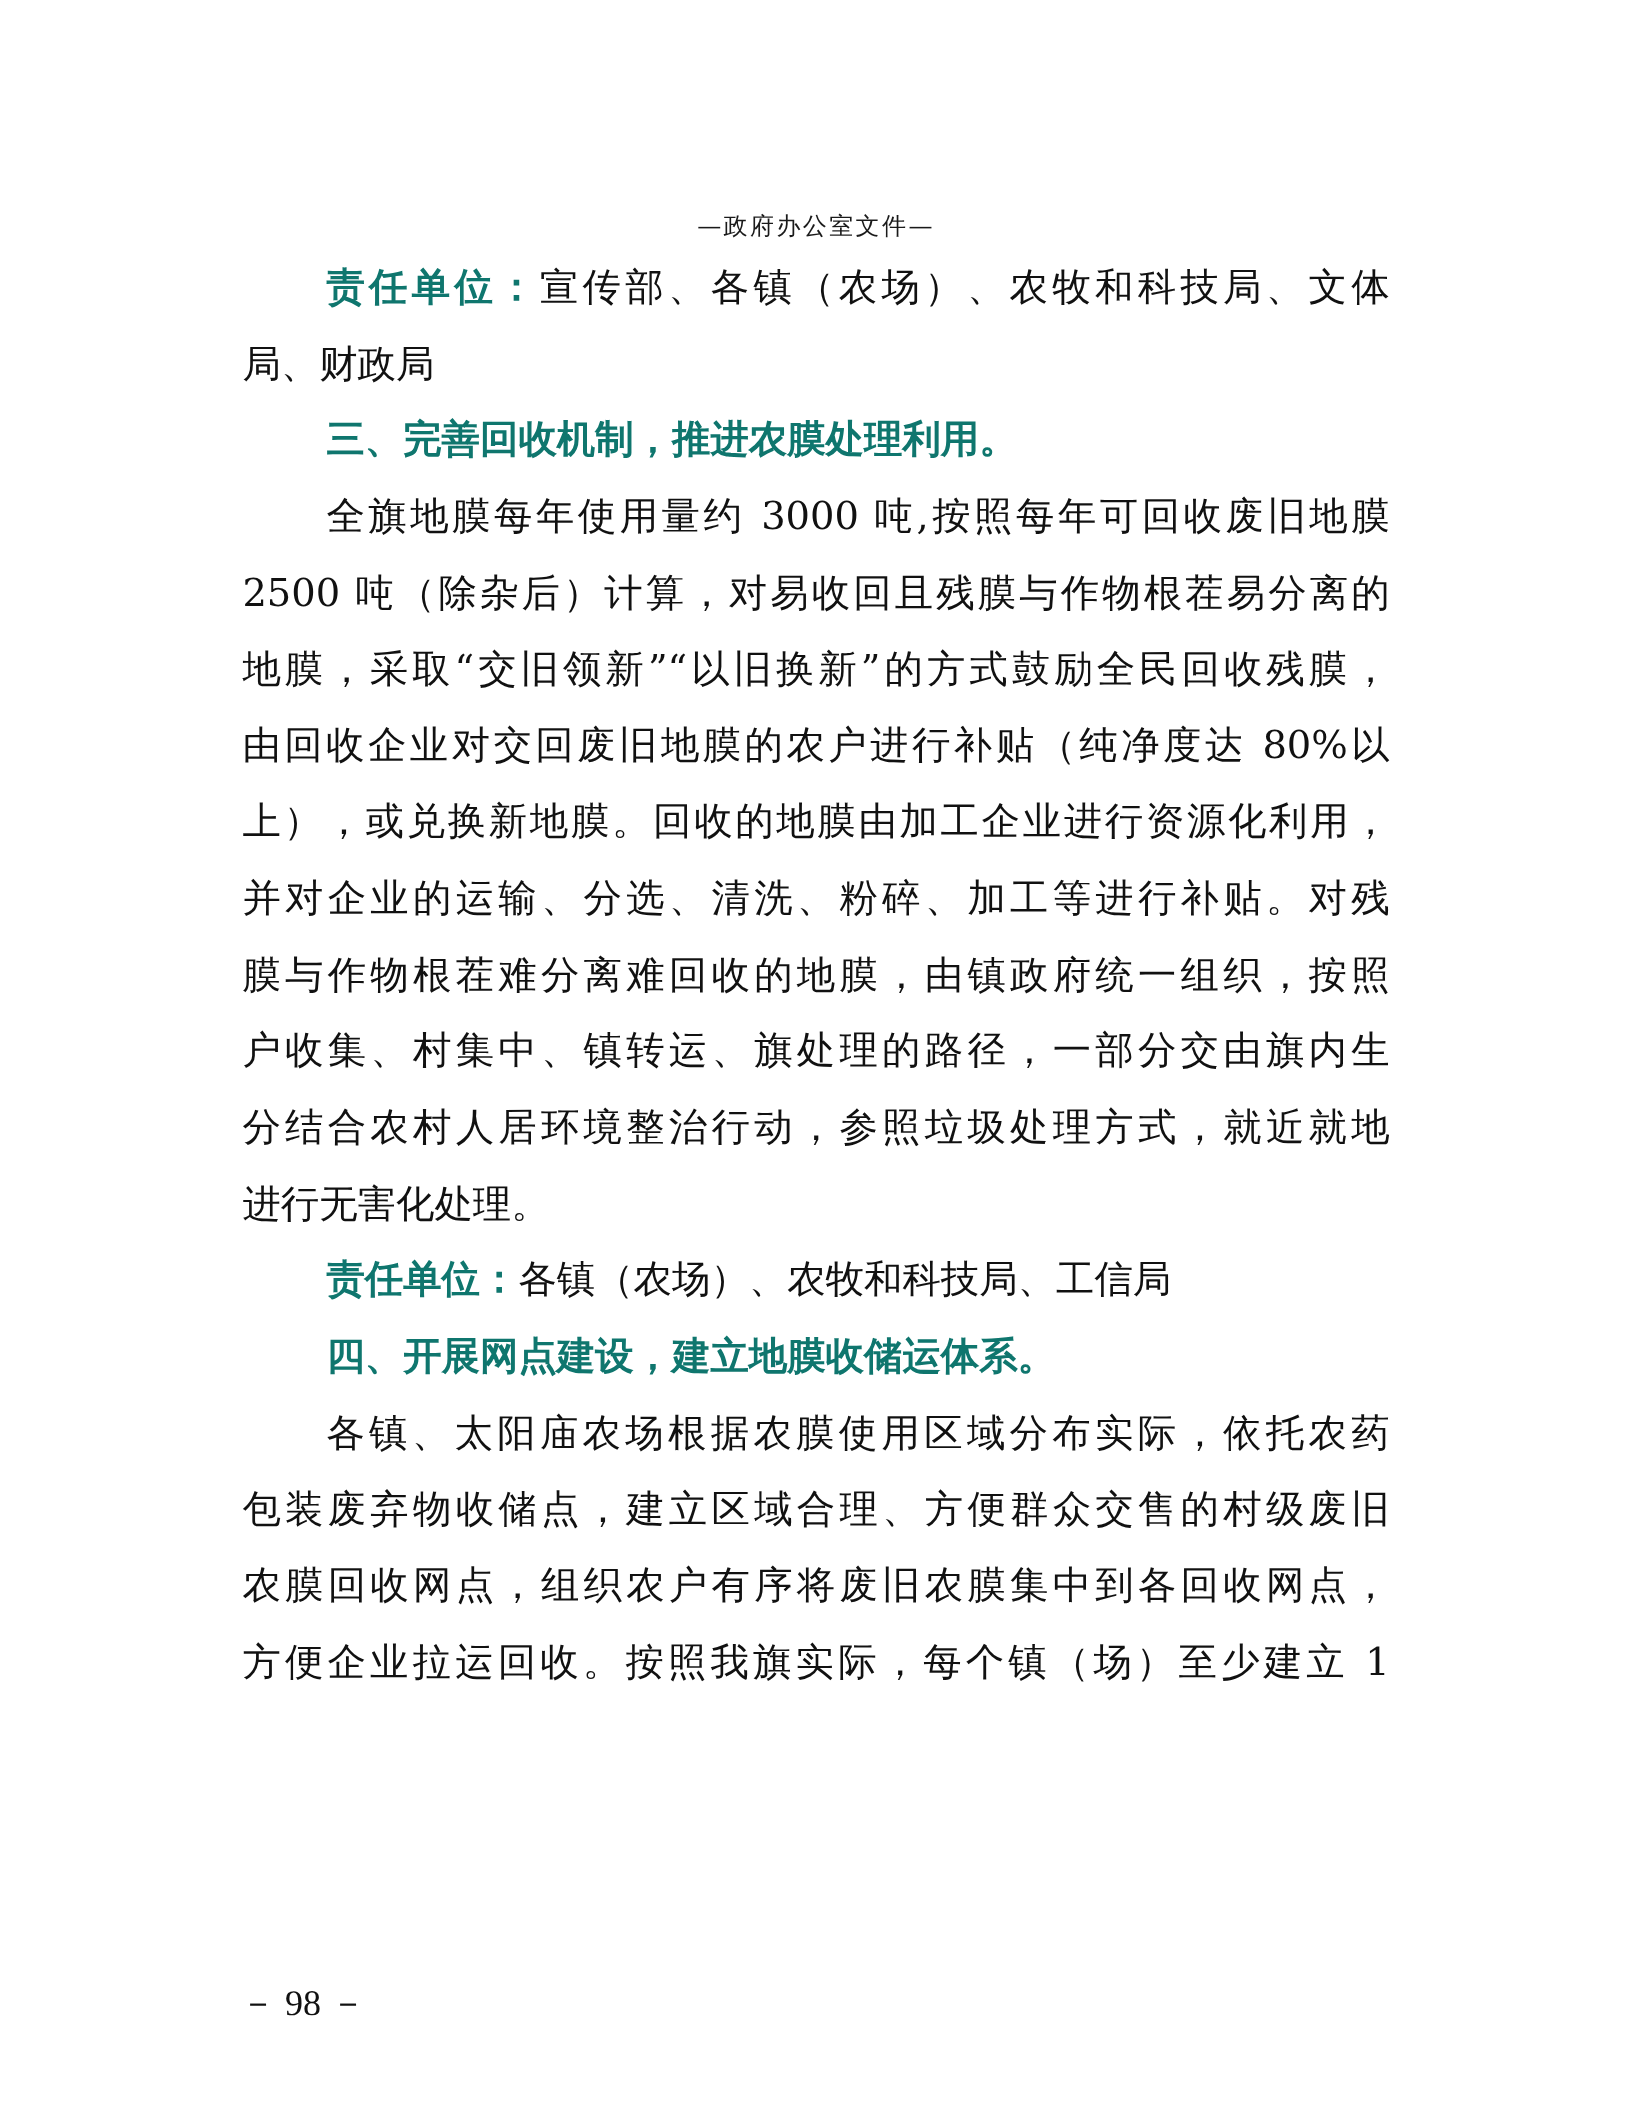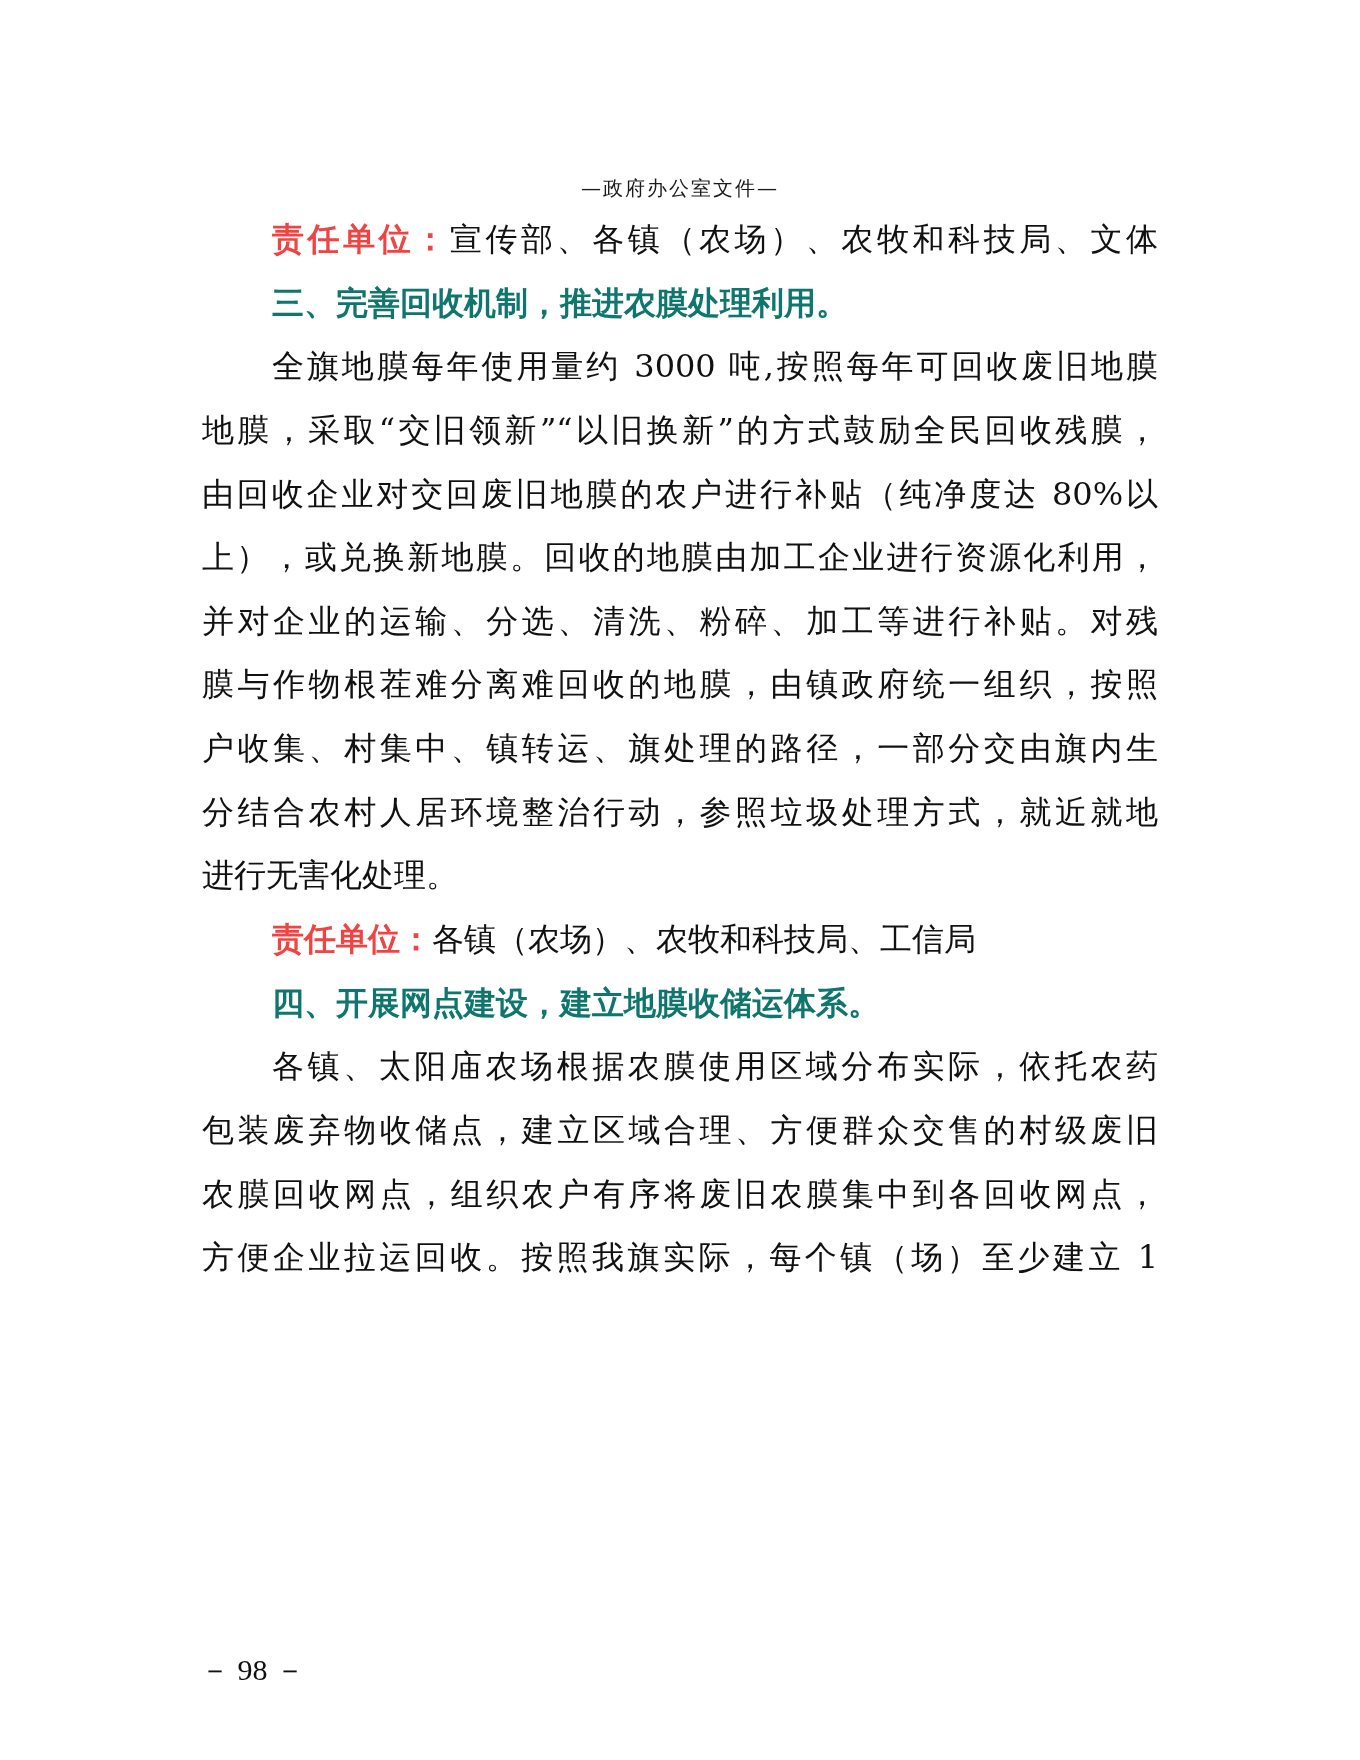--- a/index.html
+++ b/index.html
@@ -51,21 +51,21 @@
   }
   .line.last {
     text-align-last: left;
   }
   .line.indent {
     padding-left: 70px;
   }
   .bold {
     font-family: "DejaVu Sans", "Liberation Sans", sans-serif;
     font-weight: bold;
-    color: #ef4444;
+    color: #0f766e;
   }
   .heading {
     font-family: "DejaVu Sans", "Liberation Sans", sans-serif;
     font-weight: bold;
     color: #0f766e;
     text-align-last: left;
   }
   .page-number {
     position: absolute;
     left: 200px;
@@ -82,24 +82,26 @@
 
 <div class="page">
 
   <div class="running-header">—政府办公室文件—</div>
 
   <div class="body-text">
 
 
     <span class="line indent"><span class="bold">责任单位：</span><span>宣传部、各镇（农场）、农牧和科技局、文体</span></span>
 
+    <span class="line last">局、财政局</span>
 
     <span class="line indent heading">三、完善回收机制，推进农膜处理利用。</span>
 
     <span class="line indent">全旗地膜每年使用量约 3000 吨,按照每年可回收废旧地膜</span>
+    <span class="line">2500 吨（除杂后）计算，对易收回且残膜与作物根茬易分离的</span>
     <span class="line">地膜，采取“交旧领新”“以旧换新”的方式鼓励全民回收残膜，</span>
     <span class="line">由回收企业对交回废旧地膜的农户进行补贴（纯净度达 80%以</span>
     <span class="line">上），或兑换新地膜。回收的地膜由加工企业进行资源化利用，</span>
     <span class="line">并对企业的运输、分选、清洗、粉碎、加工等进行补贴。对残</span>
     <span class="line">膜与作物根茬难分离难回收的地膜，由镇政府统一组织，按照</span>
     <span class="line">户收集、村集中、镇转运、旗处理的路径，一部分交由旗内生</span>
     <span class="line">分结合农村人居环境整治行动，参照垃圾处理方式，就近就地</span>
     <span class="line last">进行无害化处理。</span>
 
     <span class="line indent last"><span class="bold">责任单位：</span><span>各镇（农场）、农牧和科技局、工信局</span></span>

